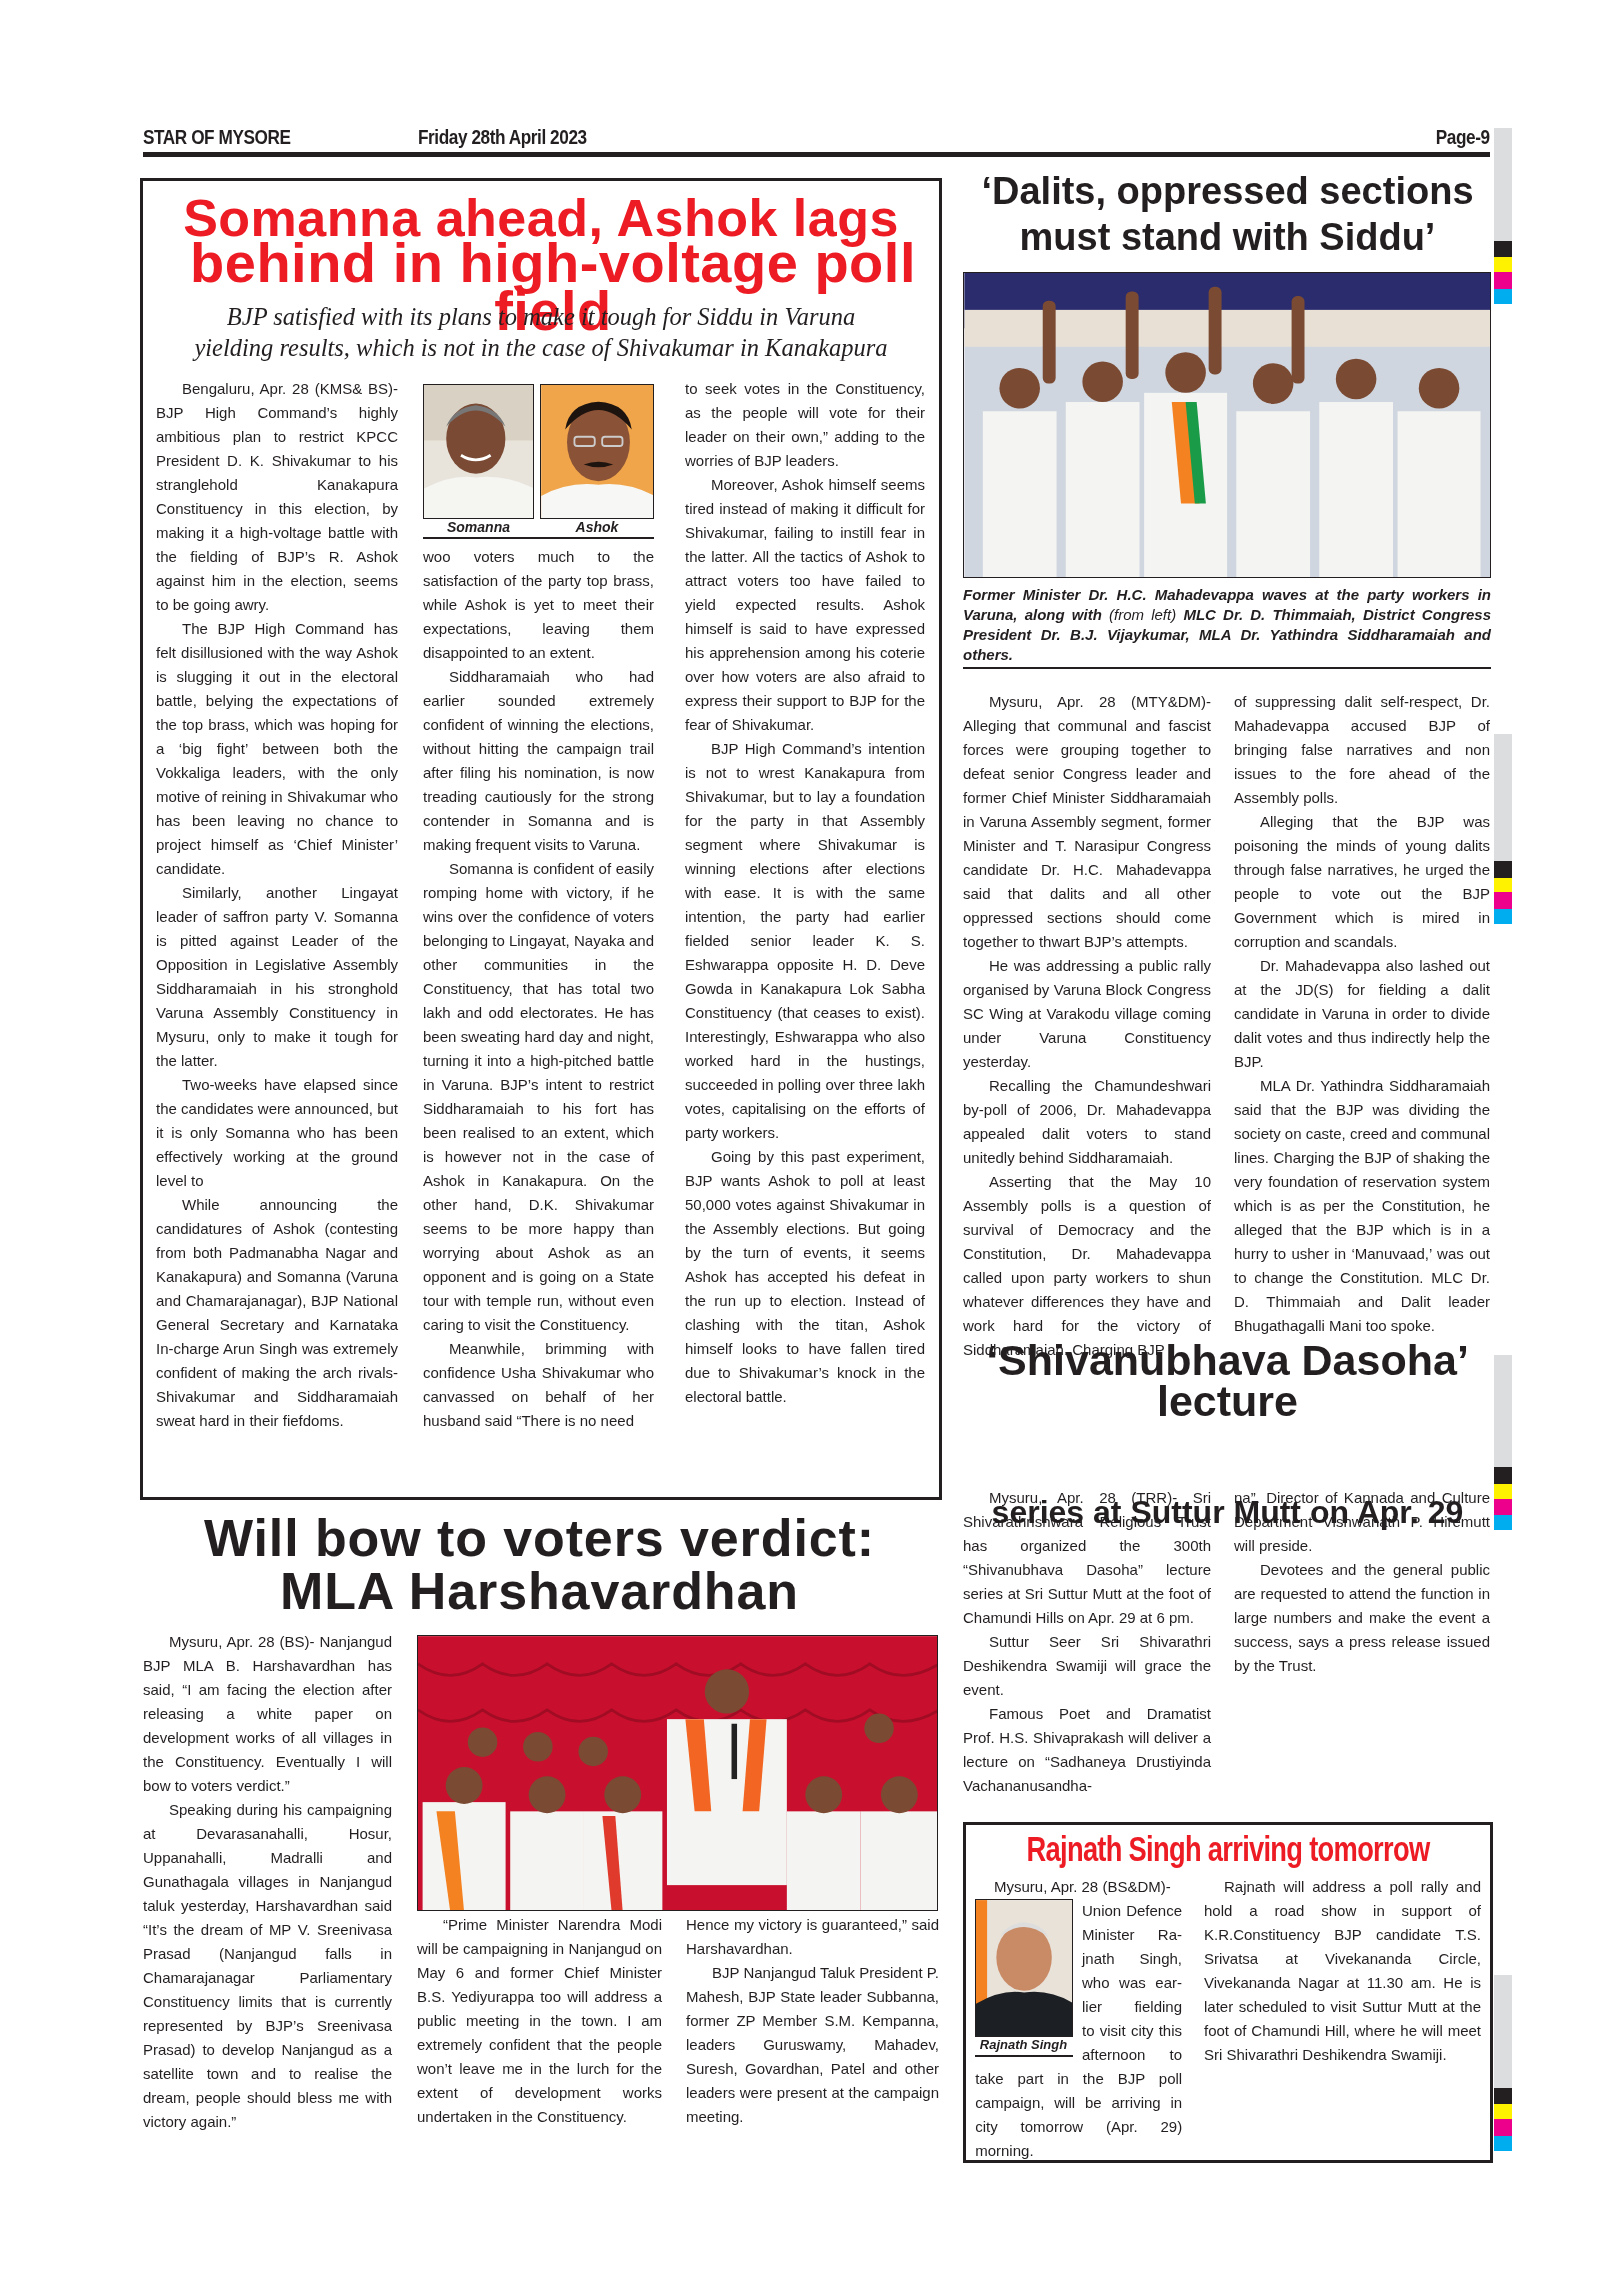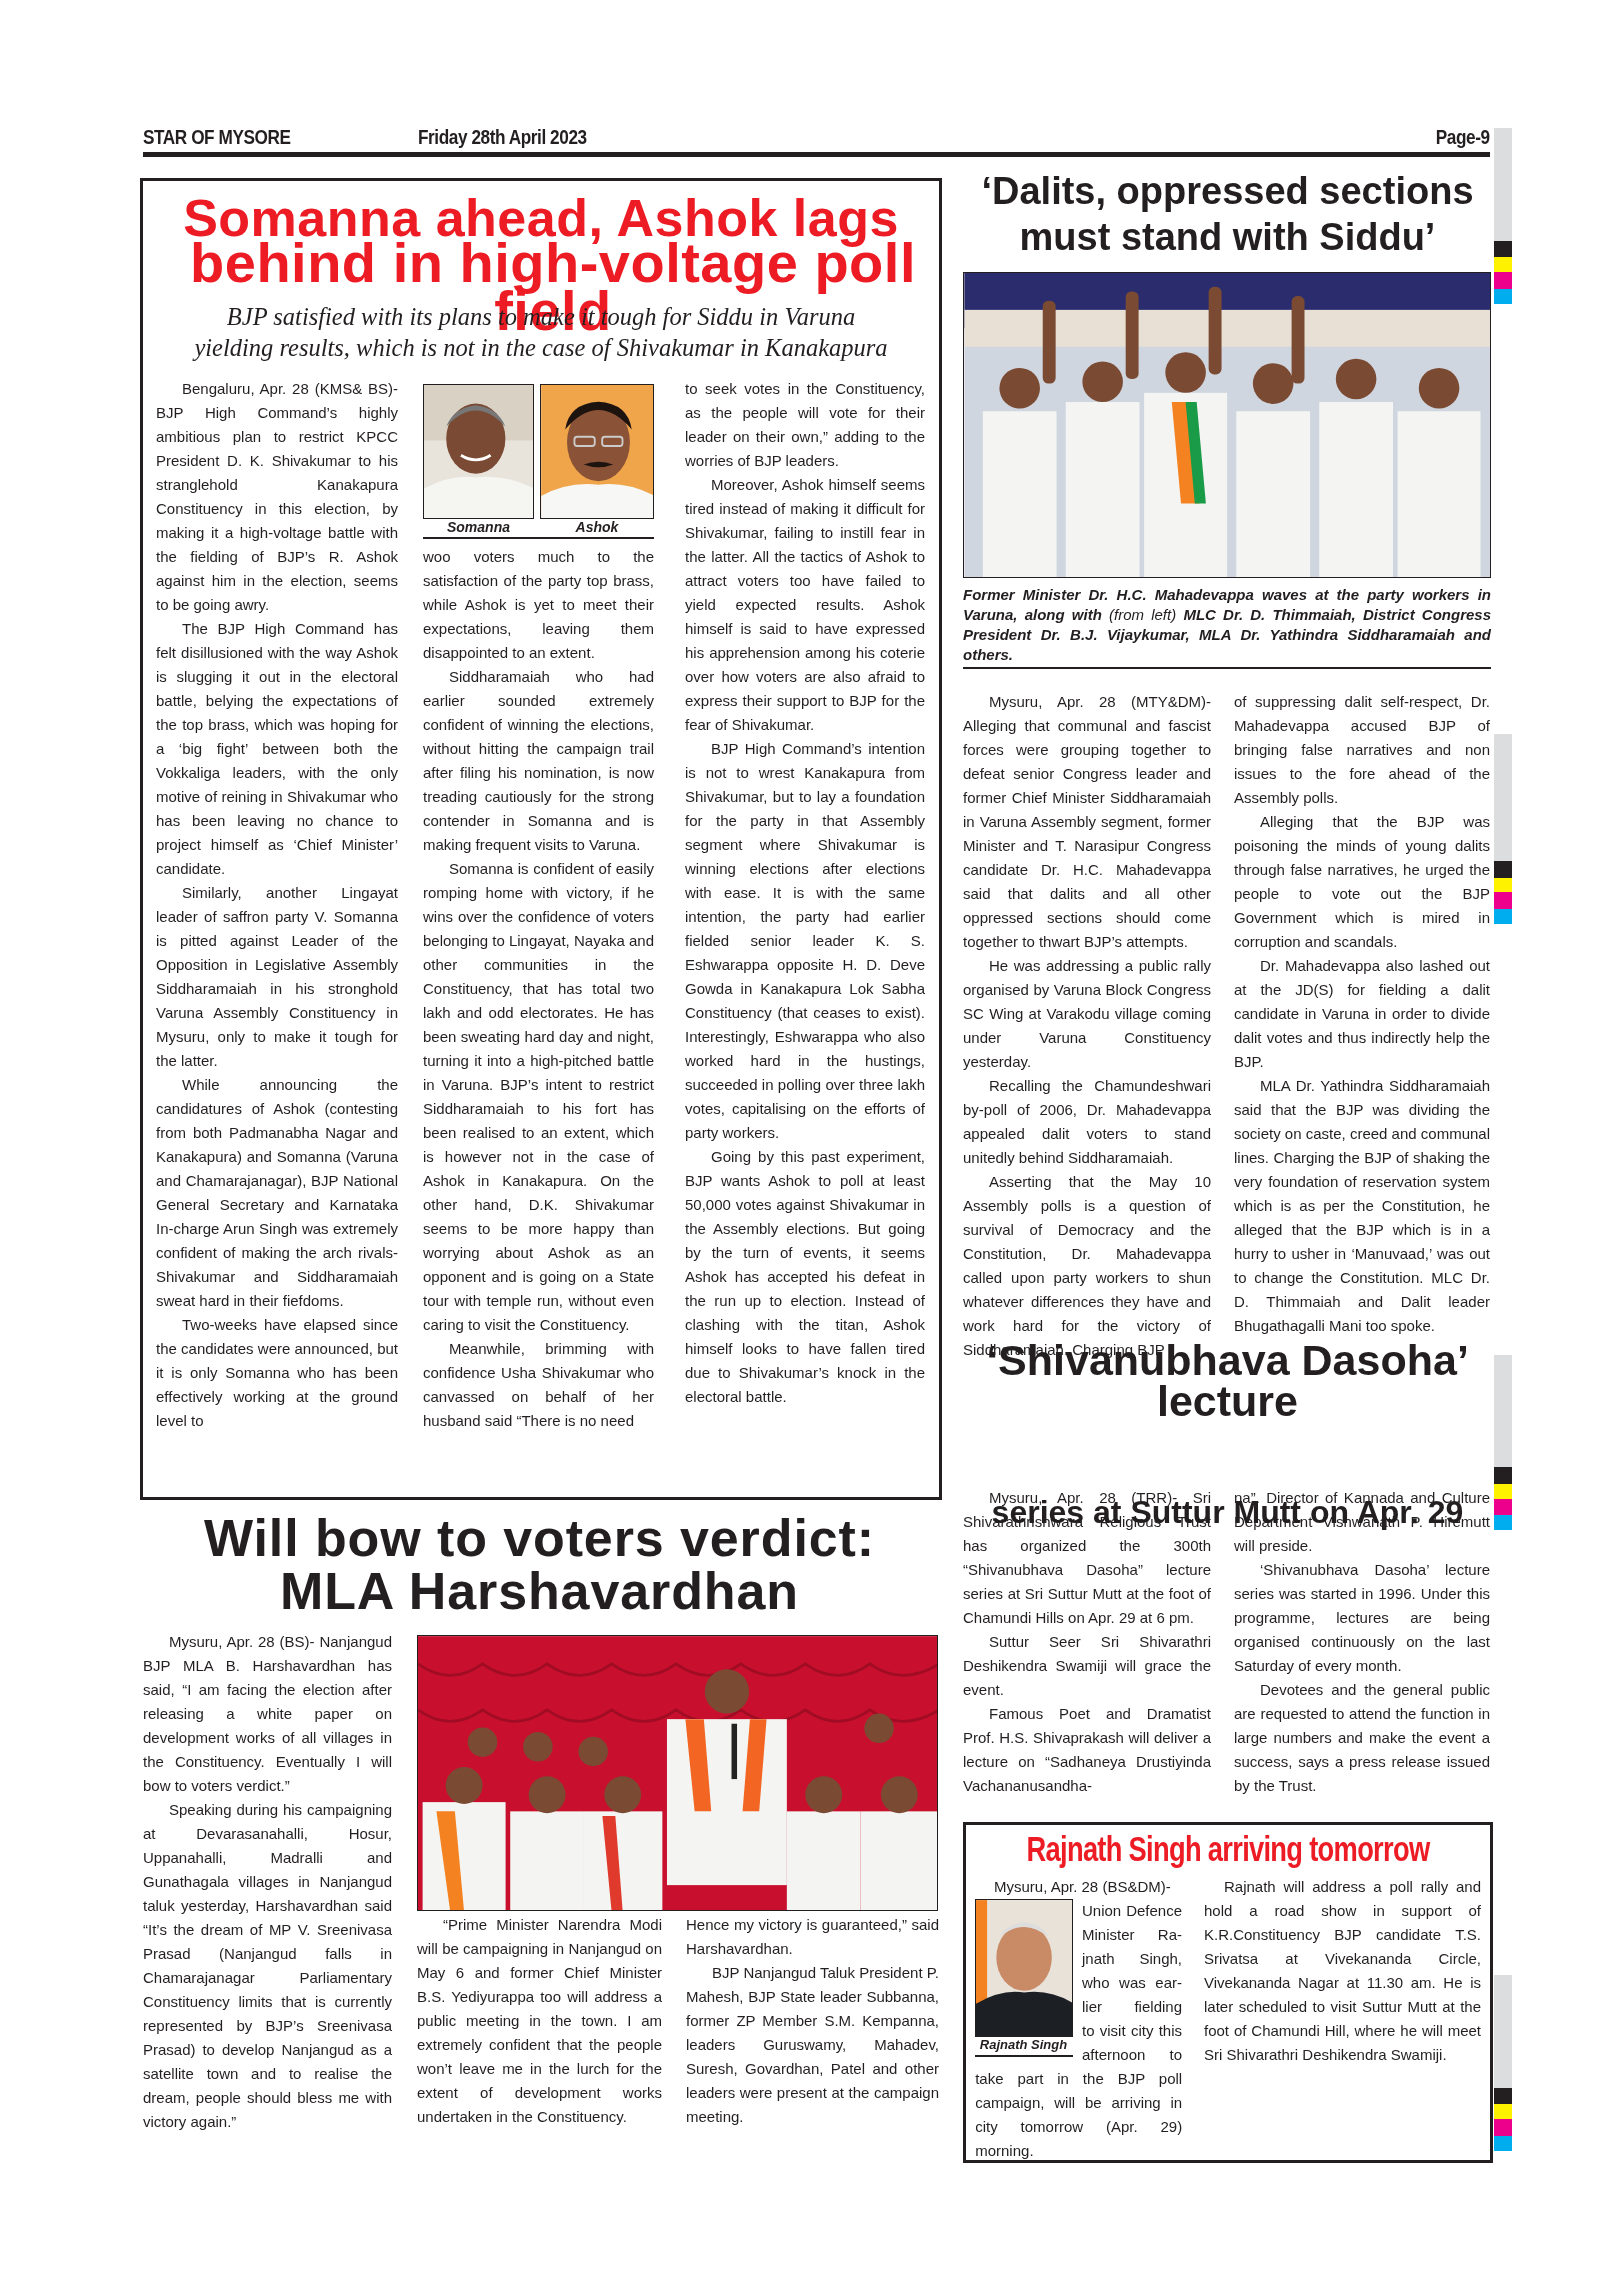--- a/index.html
+++ b/index.html
@@ -114,22 +114,22 @@
     </svg>
   </div>
   <div class="cap-it" style="left:280px;top:338px;width:111px">Somanna</div>
   <div class="cap-it" style="left:397px;top:338px;width:114px">Ashok</div>
   <div class="rule" style="left:280px;top:356px;width:231px;height:1.8px"></div>
 
   <div class="col" style="left:13px;top:196px;width:242px">
     <p>Bengaluru, Apr. 28 (KMS&amp; BS)- BJP High Command’s highly ambitious plan to restrict KPCC President D. K. Shivakumar to his stranglehold Kanakapura Constituency in this election, by making it a high-voltage battle with the fielding of BJP’s R. Ashok against him in the election, seems to be going awry.</p>
     <p>The BJP High Command has felt disillusioned with the way Ashok is slugging it out in the electoral battle, belying the expectations of the top brass, which was hoping for a ‘big fight’ between both the Vokkaliga leaders, with the only motive of reining in Shivakumar who has been leaving no chance to project himself as ‘Chief Minister’ candidate.</p>
     <p>Similarly, another Lingayat leader of saffron party V. Somanna is pitted against Leader of the Opposition in Legislative Assembly Siddharamaiah in his stronghold Varuna Assembly Constituency in Mysuru, only to make it tough for the latter.</p>
+    <p>Two-weeks have elapsed since the candidates were announced, but it is only Somanna who has been effectively working at the ground level to</p>
     <p>While announcing the candidatures of Ashok (contesting from both Padmanabha Nagar and Kanakapura) and Somanna (Varuna and Chamarajanagar), BJP National General Secretary and Karnataka In-charge Arun Singh was extremely confident of making the arch rivals-Shivakumar and Siddharamaiah sweat hard in their fiefdoms.</p>
-    <p>Two-weeks have elapsed since the candidates were announced, but it is only Somanna who has been effectively working at the ground level to</p>
   </div>
   <div class="col" style="left:280px;top:364px;width:231px">
     <p class="noind">woo voters much to the satisfaction of the party top brass, while Ashok is yet to meet their expectations, leaving them disappointed to an extent.</p>
     <p>Siddharamaiah who had earlier sounded extremely confident of winning the elections, without hitting the campaign trail after filing his nomination, is now treading cautiously for the strong contender in Somanna and is making frequent visits to Varuna.</p>
     <p>Somanna is confident of easily romping home with victory, if he wins over the confidence of voters belonging to Lingayat, Nayaka and other communities in the Constituency, that has total two lakh and odd electorates. He has been sweating hard day and night, turning it into a high-pitched battle in Varuna. BJP’s intent to restrict Siddharamaiah to his fort has been realised to an extent, which is however not in the case of Ashok in Kanakapura. On the other hand, D.K. Shivakumar seems to be more happy than worrying about Ashok as an opponent and is going on a State tour with temple run, without even caring to visit the Constituency.</p>
     <p>Meanwhile, brimming with confidence Usha Shivakumar who canvassed on behalf of her husband said “There is no need</p>
   </div>
   <div class="col" style="left:542px;top:196px;width:240px">
     <p class="noind">to seek votes in the Constituency, as the people will vote for their leader on their own,” adding to the worries of BJP leaders.</p>
     <p>Moreover, Ashok himself seems tired instead of making it difficult for Shivakumar, failing to instill fear in the latter. All the tactics of Ashok to attract voters too have failed to yield expected results. Ashok himself is said to have expressed his apprehension among his coterie over how voters are also afraid to express their support to BJP for the fear of Shivakumar.</p>
@@ -194,21 +194,20 @@
 <div class="hl-black" style="left:960px;top:1340px;width:535px;font-size:43px;line-height:41px">‘Shivanubhava Dasoha’ lecture</div>
 <div class="hl-black" style="left:960px;top:1492px;width:535px;font-size:32px;line-height:41px">series at Suttur Mutt on Apr. 29</div>
 
 <div class="col narrow" style="left:963px;top:1486px;width:248px">
   <p>Mysuru, Apr. 28 (TRR)- Sri Shivarathrishwara Religious Trust has organized the 300th “Shivanubhava Dasoha” lecture series at Sri Suttur Mutt at the foot of Chamundi Hills on Apr. 29 at 6 pm.</p>
   <p>Suttur Seer Sri Shivarathri Deshikendra Swamiji will grace the event.</p>
   <p>Famous Poet and Dramatist Prof. H.S. Shivaprakash will deliver a lecture on “Sadhaneya Drustiyinda Vachananusandha-</p>
 </div>
 <div class="col narrow" style="left:1234px;top:1486px;width:256px">
   <p class="noind">na”. Director of Kannada and Culture Department Vishwanath P. Hiremutt will preside.</p>
-  <p>‘Shivanubhava Dasoha’ lecture series was started in 1996. Under this programme, lectures are being organised continuously on the last Saturday of every month.</p>
   <p>Devotees and the general public are requested to attend the function in large numbers and make the event a success, says a press release issued by the Trust.</p>
 </div>
 
 <div class="abs box2">
   <div class="rj-head">Rajnath Singh arriving tomorrow</div>
 
   <div class="rj-col" style="left:28px;top:50px;width:185px">Mysuru, Apr. 28 (BS&amp;DM)-</div>
 
   <div class="photo-box" style="left:9.2px;top:74px;width:98px;height:138px">
     <svg width="98" height="138" viewBox="0 0 106 149">

